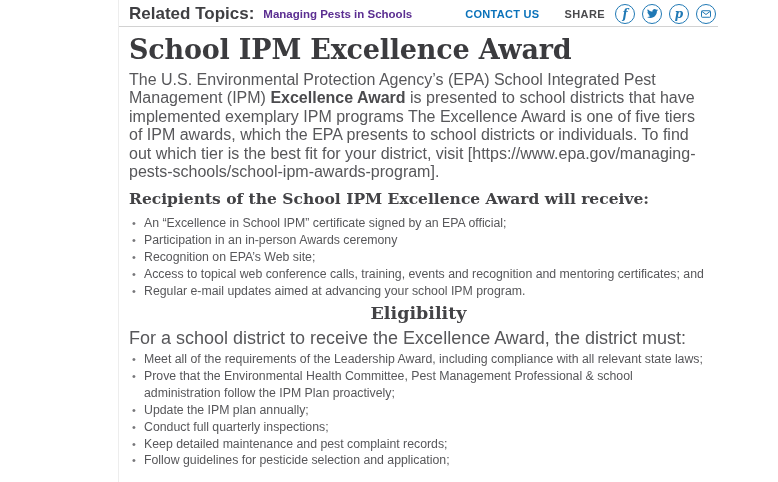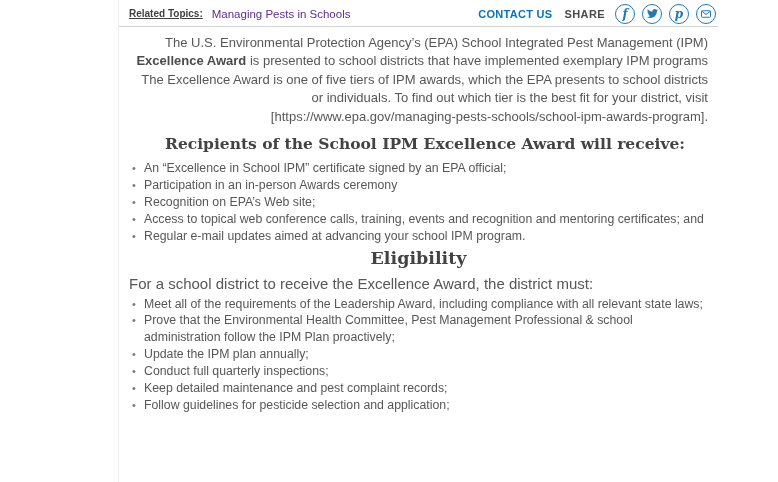--- a/index.html
+++ b/index.html
@@ -14,48 +14,48 @@
     border-left:1px solid #ededed;
     background:#ffffff;
   }
   
   .topbar{
     display:flex;align-items:center;
     height:25px;
     padding:1px 2px 0 10px;
     border-bottom:1px solid #d2d2d2;
   }
-  .rt-label{font-size:10px;font-weight:bold;color:#3f3f42;white-space:nowrap;text-decoration:underline;}
-  .rt-link{font-size:11.5px;font-weight:normal;color:#5b2e91;margin-left:9px;white-space:nowrap;cursor:pointer;}
+  .rt-label{font-size:17px;font-weight:bold;color:#3f3f42;white-space:nowrap;}
+  .rt-link{font-size:11.5px;font-weight:bold;color:#5b2e91;margin-left:9px;white-space:nowrap;cursor:pointer;}
   .topbar-right{margin-left:auto;display:flex;align-items:center;text-align:center;}
   .contact-link{font-size:11px;font-weight:bold;color:#0a72ba;letter-spacing:.3px;white-space:nowrap;cursor:pointer;}
-  .share-label{font-size:11px;font-weight:bold;color:#4a4a4d;letter-spacing:.4px;margin-left:12px;margin-right:3px;}
+  .share-label{font-size:11px;font-weight:bold;color:#4a4a4d;letter-spacing:.4px;margin-left:25px;margin-right:3px;}
   .icon-circle{
     box-sizing:border-box;width:20px;height:20px;border:1.5px solid #2079b5;border-radius:50%;
     display:flex;align-items:center;justify-content:center;
     margin-left:7px;color:#2079b5;cursor:pointer;flex:none;
   }
   .glyph-letter{font-family:"DejaVu Serif", serif;font-style:italic;font-weight:bold;font-size:12px;line-height:1;}
   
   .content{padding:0 10px;}
   h1.page-title{
     font-family:"DejaVu Serif", serif;font-size:27px;line-height:29px;font-weight:bold;
     color:#3b3b3e;margin:8px 0 0;letter-spacing:-.2px;
   }
   p.intro{
     margin:7px 0 0;max-width:590px;
-    font-size:13px;line-height:18.4px;color:#57575a;text-align:right;
+    font-size:16px;line-height:18.4px;color:#57575a;
   }
   p.intro b{color:#4b4b4e;}
   h2.sub-heading{
     font-family:"DejaVu Serif", serif;font-weight:bold;color:#434346;margin:0;
   }
-  h2.recipients-heading{font-size:15.5px;line-height:19px;margin-top:8px;margin-left:36px;}
+  h2.recipients-heading{font-size:15.5px;line-height:19px;margin-top:8px;}
   h2.eligibility-heading{font-size:17.5px;line-height:21px;margin-top:3px;text-align:center;}
-  p.lead{margin:6px 0 0;font-size:15px;line-height:17px;color:#57575a;}
+  p.lead{margin:6px 0 0;font-size:18px;line-height:17px;color:#57575a;}
   ul.bullets{
     list-style:none;margin:7px 0 0;padding:0;max-width:590px;
     font-size:12.3px;color:#57575a;
   }
   ul.bullets li{position:relative;padding-left:15px;line-height:16.9px;}
   ul.bullets li::before{
     content:"•";position:absolute;left:3px;top:0;
     color:#77777a;font-size:11px;line-height:16.9px;
   }
   ul.eligibility-list{margin-top:4px;}
@@ -86,20 +86,21 @@
         <svg viewBox="0 0 24 24" width="12" height="12">
             <rect x="3" y="5.5" width="18" height="13" rx="1.5" fill="none" stroke="#2079b5" stroke-width="2"></rect>
             <path d="M3.5 6.5l8.5 6.5 8.5-6.5" fill="none" stroke="#2079b5" stroke-width="2"></path>
           </svg>
       </span>
     </div>
   </div>
 
   <div class="content">
 
+    <h1 class="page-title">School IPM Excellence Award</h1>
 
     <p class="intro"><span>The U.S. Environmental Protection Agency’s (EPA) School Integrated Pest Management (IPM) </span><b>Excellence Award</b><span> is presented to school districts that have implemented exemplary IPM programs The Excellence Award is one of five tiers of IPM awards, which the EPA presents to school districts or individuals. To find out which tier is the best fit for your district, visit [https://www.epa.gov/managing-pests-schools/school-ipm-awards-program].</span></p>
 
     <h2 class="sub-heading recipients-heading">Recipients of the School IPM Excellence Award will receive:</h2>
 
     <ul class="bullets recipients-list">
       <li>An “Excellence in School IPM” certificate signed by an EPA official;</li>
       <li>Participation in an in-person Awards ceremony</li>
       <li>Recognition on EPA’s Web site;</li>
       <li>Access to topical web conference calls, training, events and recognition and mentoring certificates; and</li>

